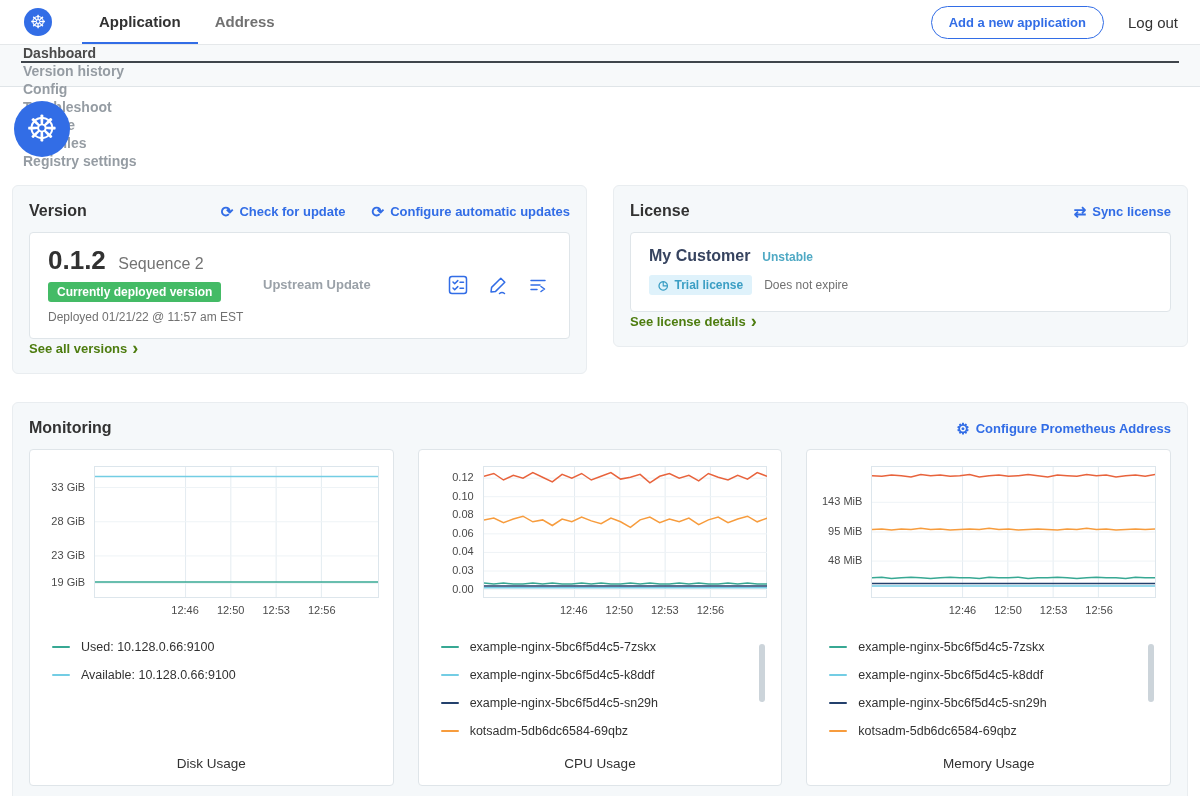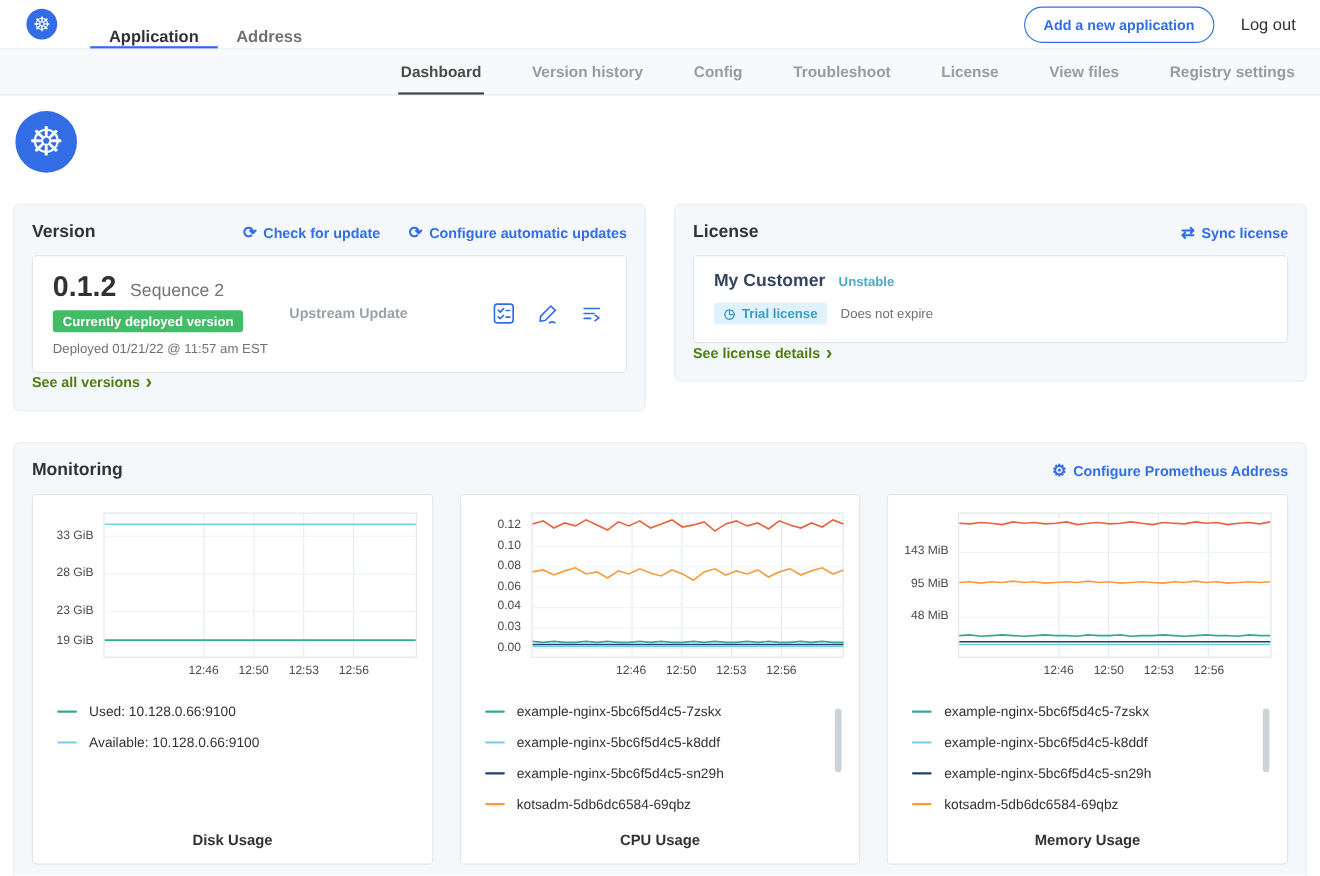--- a/index.html
+++ b/index.html
@@ -7,33 +7,33 @@
     font-family:"Liberation Sans", sans-serif; color:#323232; }
 
   
   .topbar { height:45px; background:#fff; border-bottom:1px solid #e5e8ea;
     display:flex; justify-content:space-between; padding:0 22px 0 24px; }
   .topbar-left { display:flex; align-items:stretch; }
   .k8s-logo { background:#326de6; color:#fff; border-radius:50%;
     display:flex; align-items:center; justify-content:center; }
   .k8s-logo.small { width:28px; height:28px; font-size:18px; align-self:center; }
   .k8s-logo.large { width:56px; height:56px; font-size:36px; flex:none; }
-  .top-tabs { display:flex; margin-left:30px;align-items:flex-end; }
+  .top-tabs { display:flex; margin-left:30px; }
   .top-tab { display:flex; align-items:center; padding:0 17px; font-size:15px;
     font-weight:bold; color:#717171; border-bottom:2px solid transparent; cursor:pointer; }
   .top-tab.active { color:#323232; border-bottom-color:#326de6; }
   .topbar-right { display:flex; align-items:center; }
   .add-app-btn { background:#fff; border:1px solid #326de6; color:#326de6;
     font-family:inherit; font-size:13px; font-weight:bold; padding:8px 17px;
     border-radius:18px; cursor:pointer; }
   .logout { font-size:15px; color:#323232; margin-left:24px; cursor:pointer; text-decoration:none; }
 
   
   .subnav { height:42px; background:#f7f9fa; border-bottom:1px solid #e0e5e8;
-    display:flex; justify-content:flex-end; }
+    display:flex; justify-content:space-between;flex-direction:column; }
   .subnav-item { display:flex; align-items:center; margin:0 21px; padding:0 2px;
     font-size:14px; font-weight:bold; color:#959ca3; cursor:pointer;
     border-bottom:2px solid transparent; }
   .subnav-item.active { color:#4a4a4a; border-bottom-color:#3f454b; }
 
   
   .app-header { display:flex; padding:14px 0 18px 14px; background:#fff; }
   .app-header-text { margin-left:18px; padding-top:2px; }
   .app-title { font-size:31px; font-weight:bold; color:#323232; letter-spacing:.2px; }
   .status-row { display:flex; align-items:center; margin-top:7px; }
@@ -91,21 +91,21 @@
   .xlabels { position:relative; height:18px; margin-top:6px; }
   .xlabel { position:absolute; transform:translateX(-50%); font-size:11px; color:#4a4a4a; }
   .legend { margin-top:16px; position:relative; display:flex; flex-direction:column;
     gap:14px; padding:2px 16px 2px 8px; }
   .legend-item { display:flex; align-items:center; gap:11px; }
   .dash { width:18px; height:2px; border-radius:1px; flex:none; }
   .legend-label { font-size:12.5px; color:#323232; }
   .scroll-thumb { position:absolute; right:2px; top:6px; width:6px; height:58px;
     background:#ccd4da; border-radius:3px; cursor:pointer; }
   .chart-title { margin-top:auto; padding-top:16px; text-align:center;
-    font-size:13.5px; font-weight:bold; color:#323232; }
+    font-size:13.5px; font-weight:normal; color:#323232; }
 </style>
 </head>
 <body>
 
 <header class="topbar">
   <div class="topbar-left">
     <div class="k8s-logo small">☸</div>
     <nav class="top-tabs">
       <a class="top-tab active">Application</a>
       <a class="top-tab">Address</a>

